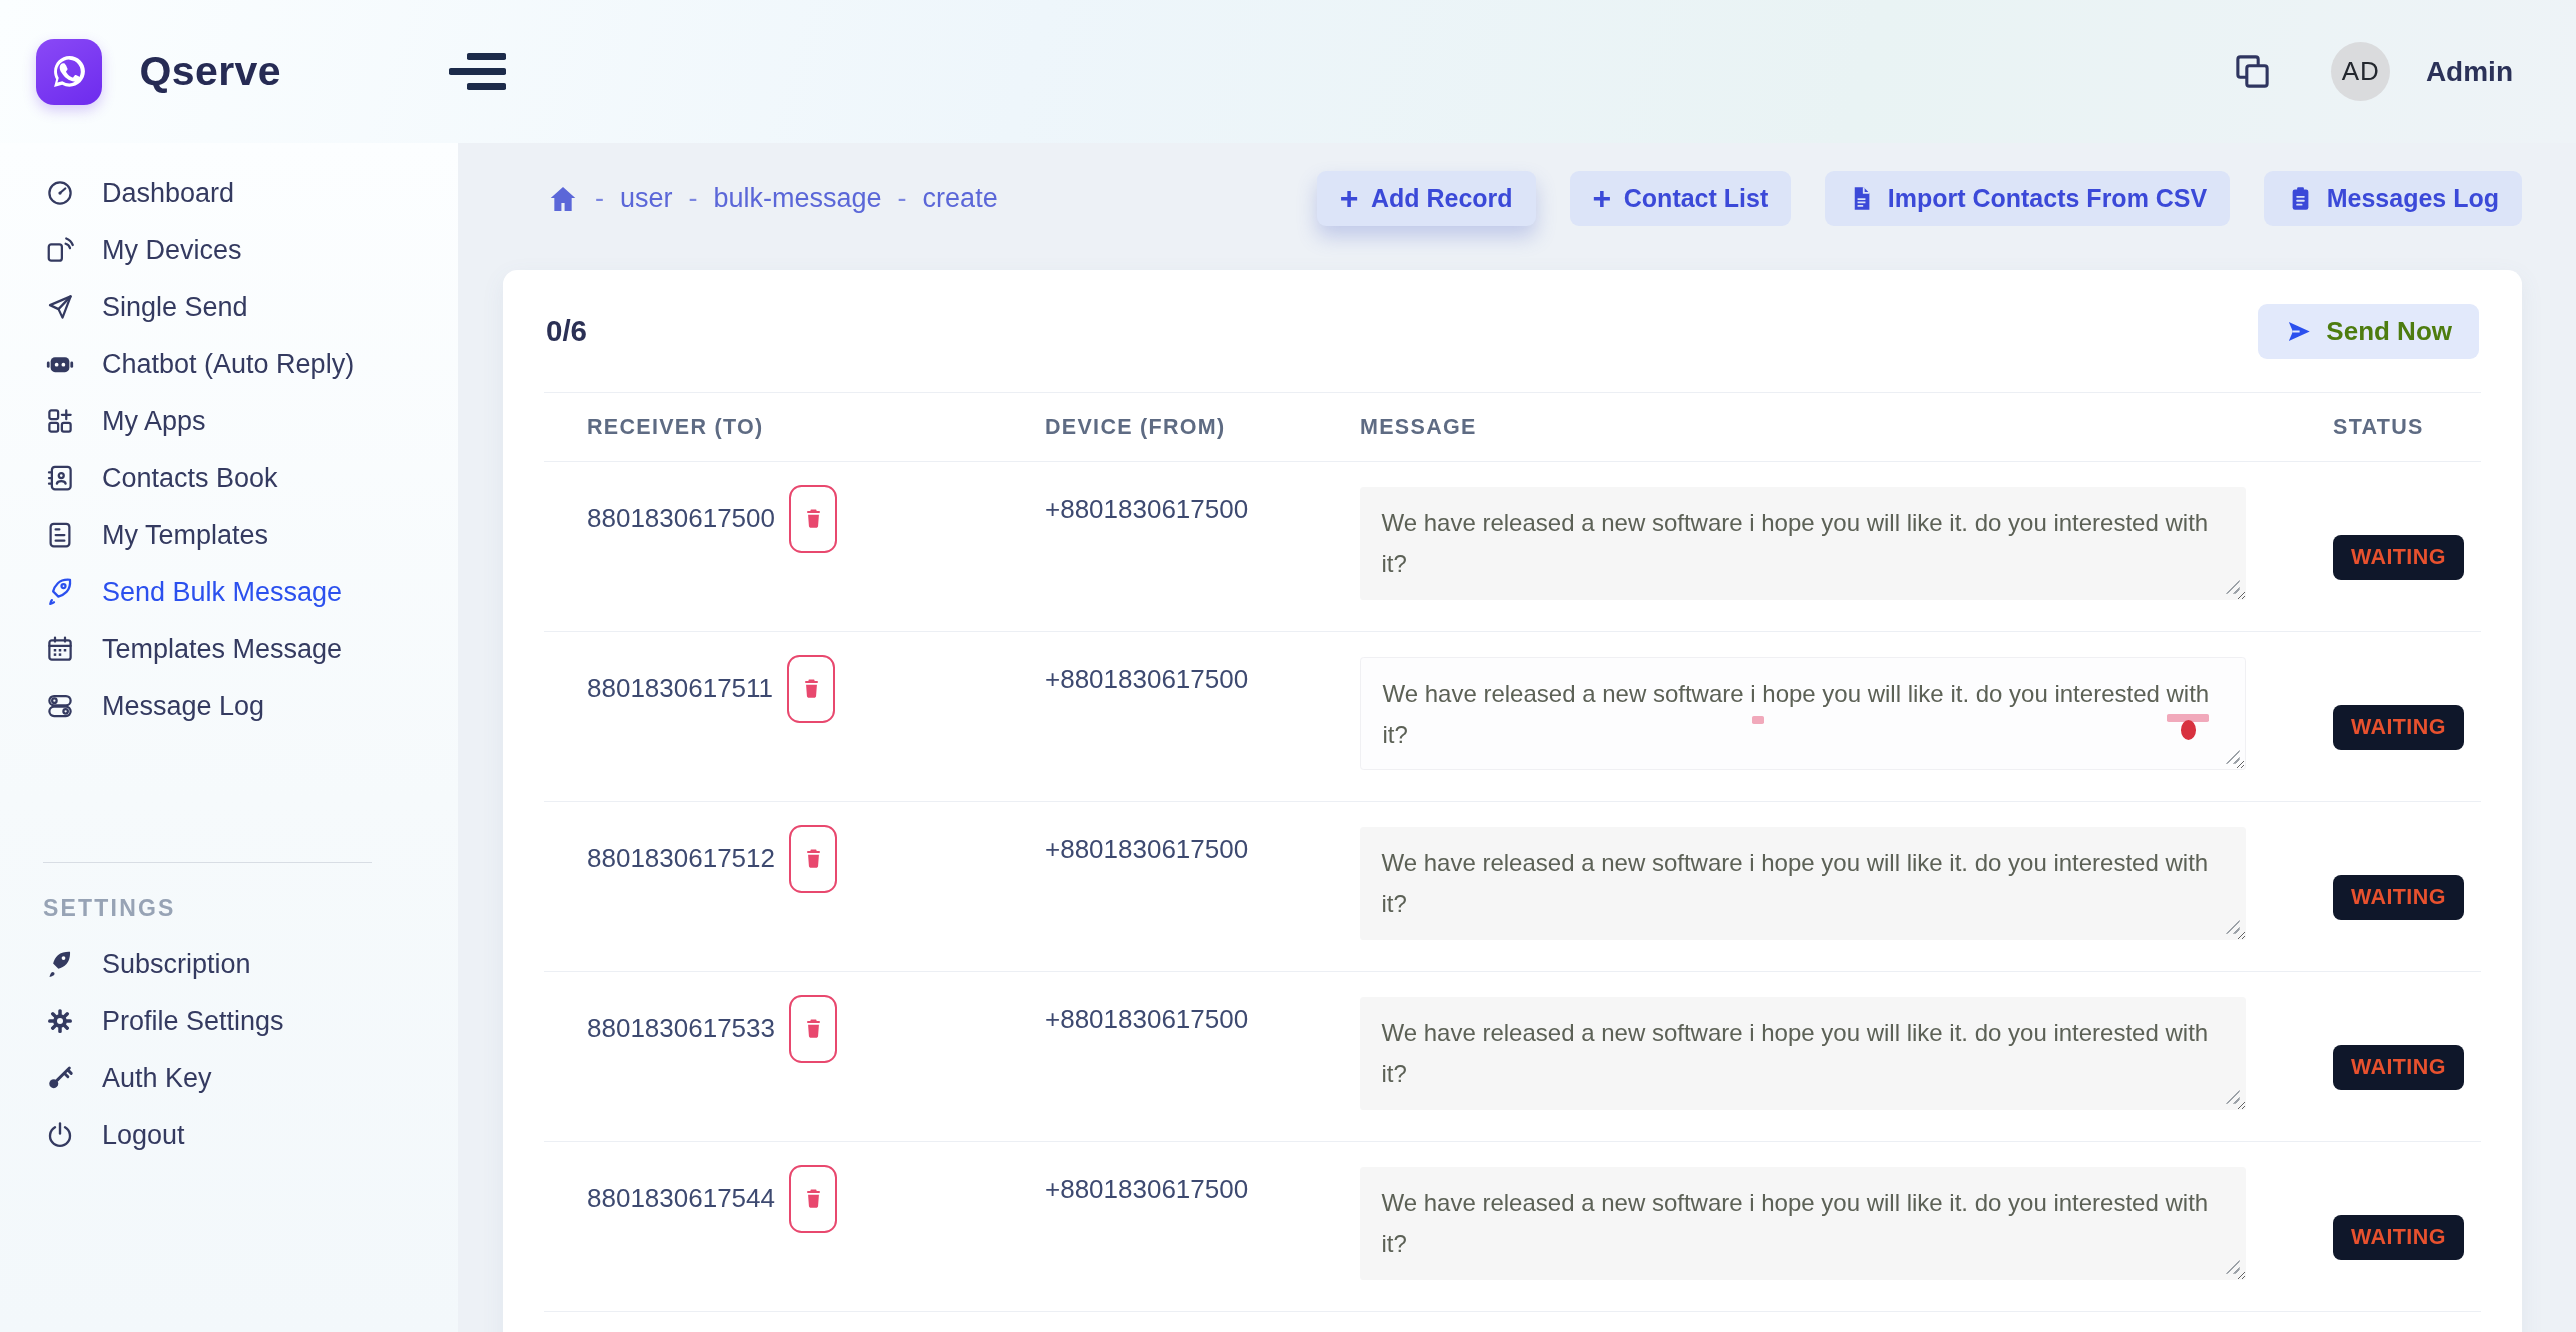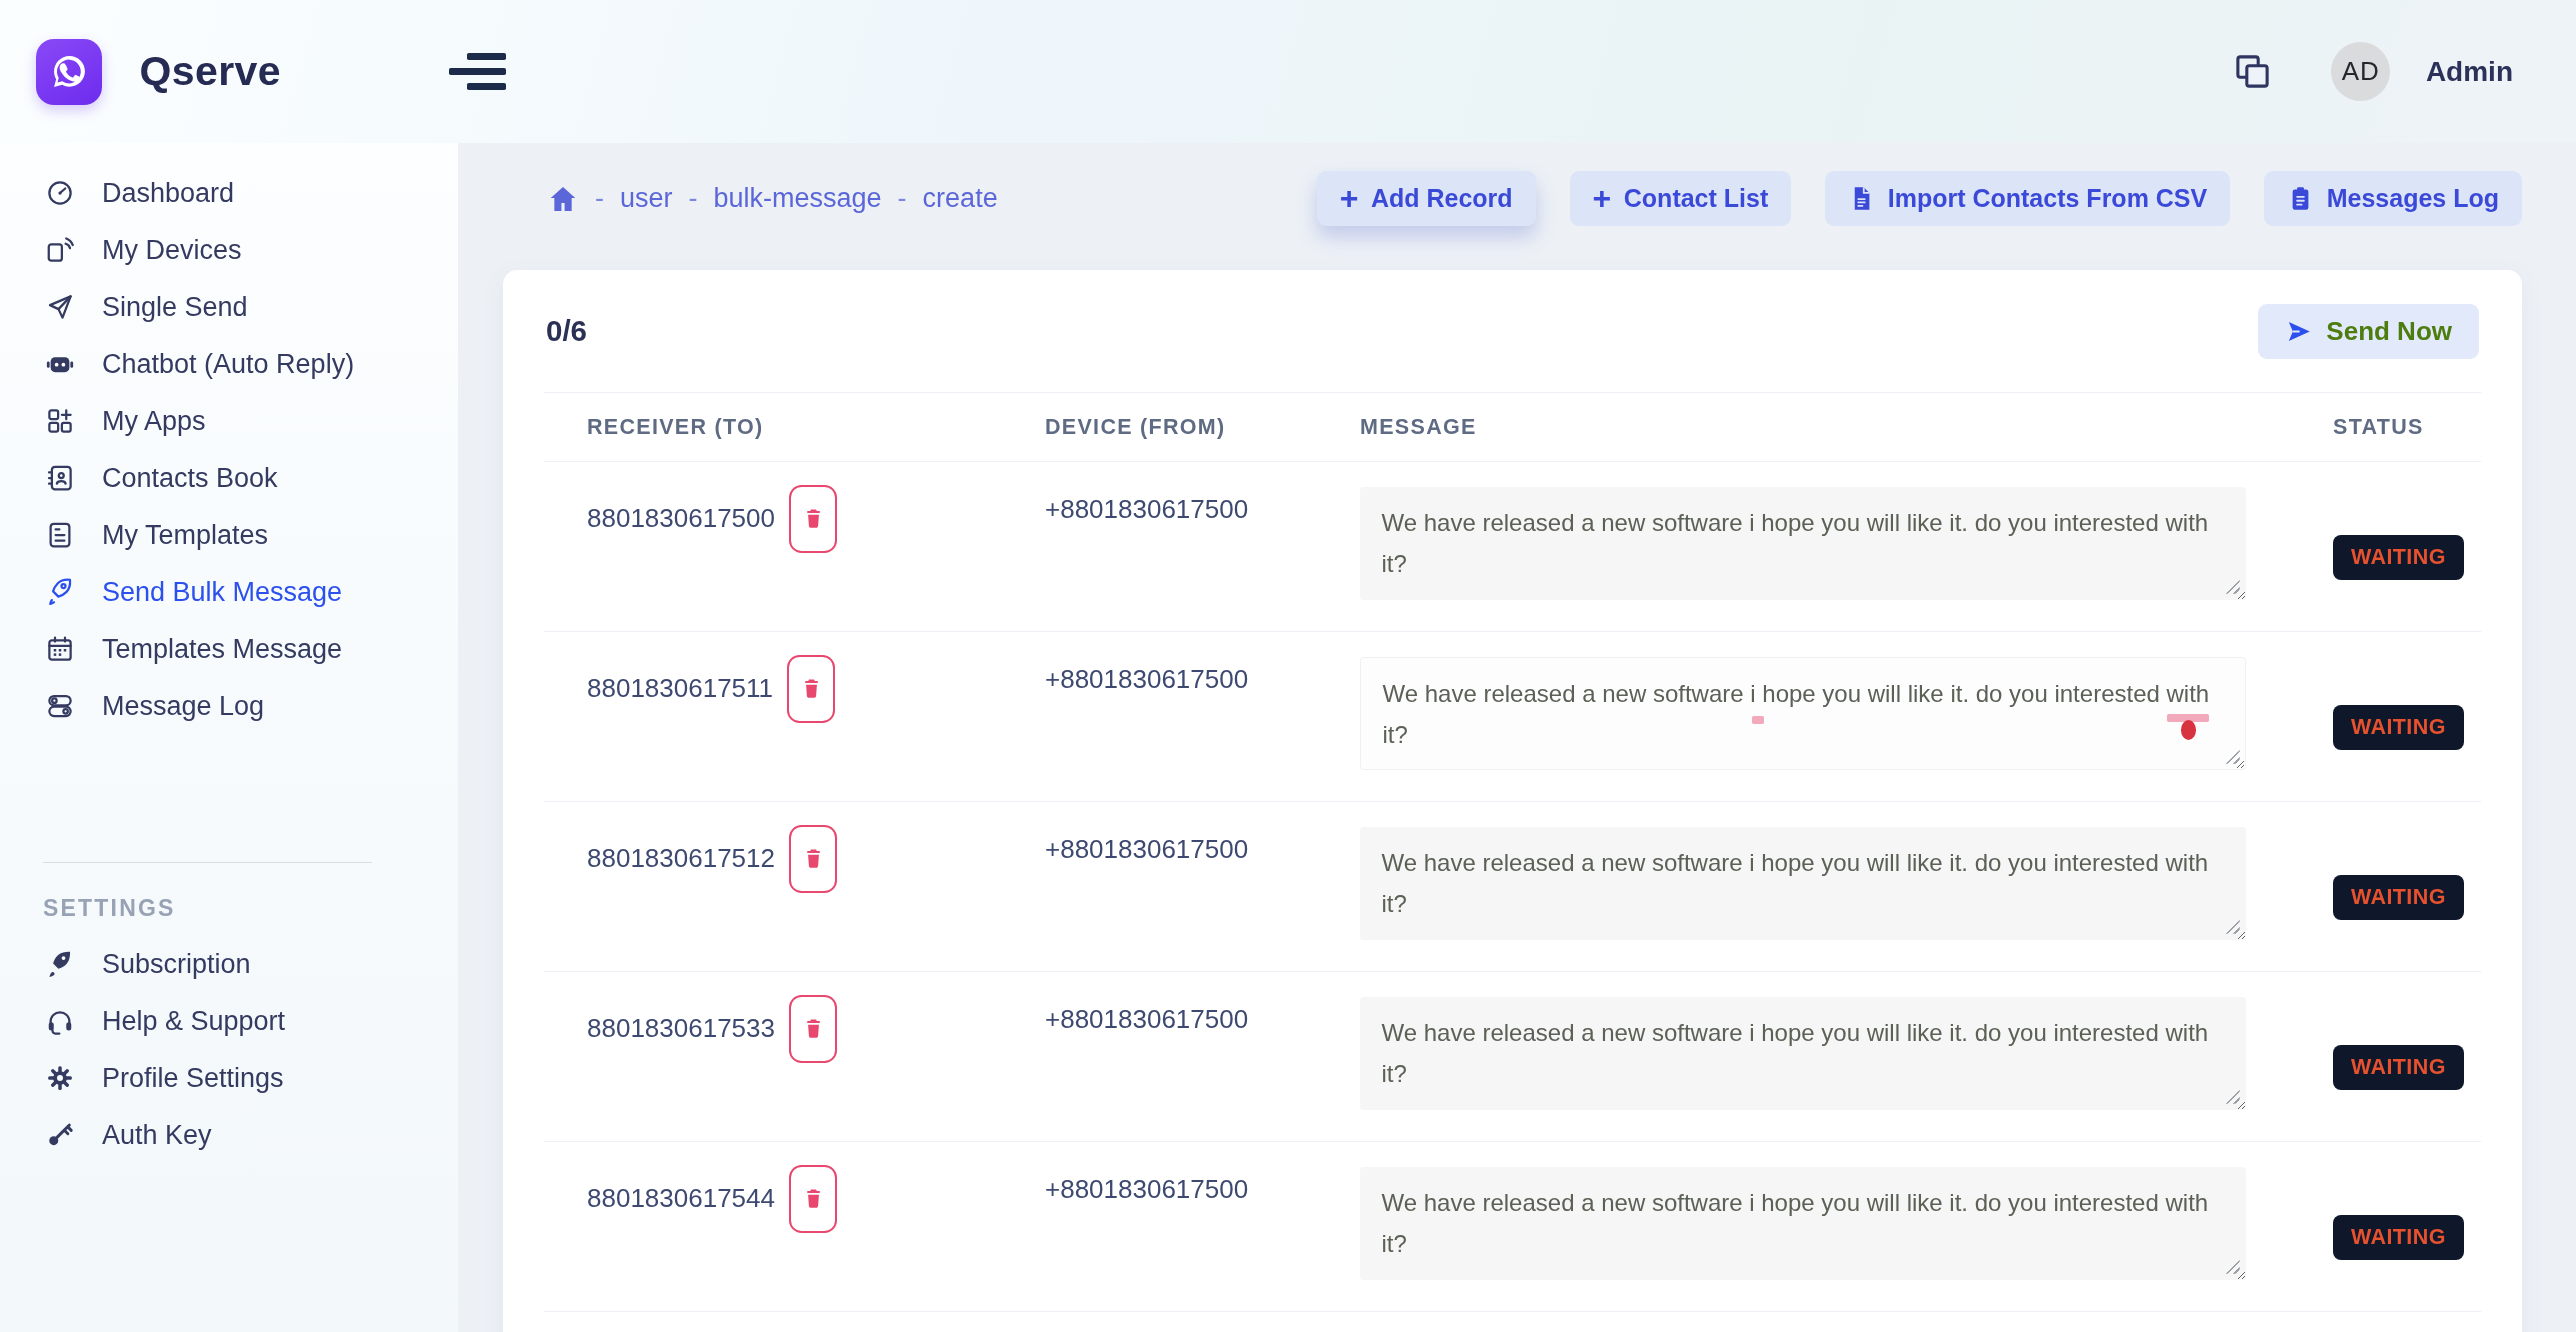--- a/index.html
+++ b/index.html
@@ -254,33 +254,20 @@
               <path d="M9.5 14.5l-3-3c.6-2.4 1.9-4.6 3.8-6.5C13 2.3 17.8 2 20 2.2c.2 2.2-.1 7-2.8 9.7-1.9 1.9-4.1 3.2-6.5 3.8z"></path>
           <path d="M5.2 18.8c-1 1-1.6 3.6-1.6 3.6s2.6-.6 3.6-1.6c.55-.55.55-1.45 0-2-.55-.55-1.45-.55-2 0z"></path>
             </g>
           <circle cx="14.8" cy="7.2" r="1.5" fill="#fff"></circle>
           </svg>
       </span>
       <span>Subscription</span>
     </div>
     <div class="sitem">
       <span class="sicon">
-        <svg width="30" height="30" viewBox="0 0 24 24" fill="none" stroke="currentColor" stroke-width="1.8" stroke-linecap="round">
-          <path d="M4.5 14v-1.5a7.5 7.5 0 0 1 15 0V14"></path>
-          <g fill="currentColor" stroke="none">
-              <rect x="3" y="13" width="4" height="6.5" rx="2"></rect>
-              <rect x="17" y="13" width="4" height="6.5" rx="2"></rect>
-            </g>
-          <path d="M6 19.5v.3a2.2 2.2 0 0 0 2.2 2.2h3.3"></path>
-          </svg>
-      </span>
-      <span>Help &amp; Support</span>
-    </div>
-    <div class="sitem">
-      <span class="sicon">
         <svg width="30" height="30" viewBox="0 0 24 24">
           <g fill="currentColor">
               <rect x="10.6" y="2.5" width="2.8" height="19" rx="1.2"></rect>
           <rect x="10.6" y="2.5" width="2.8" height="19" rx="1.2" transform="rotate(45 12 12)"></rect>
           <rect x="10.6" y="2.5" width="2.8" height="19" rx="1.2" transform="rotate(90 12 12)"></rect>
           <rect x="10.6" y="2.5" width="2.8" height="19" rx="1.2" transform="rotate(135 12 12)"></rect>
           <circle cx="12" cy="12" r="5.5"></circle>
             </g>
           <circle cx="12" cy="12" r="2.4" fill="#f8fbfd"></circle>
           </svg>
@@ -288,20 +275,29 @@
       <span>Profile Settings</span>
     </div>
     <div class="sitem">
       <span class="sicon">
         <svg width="30" height="30" viewBox="0 0 24 24" fill="none" stroke="currentColor" stroke-width="2.3" stroke-linecap="round">
           <circle cx="7" cy="16.5" r="3.6" fill="currentColor" stroke="none"></circle>
           <path d="M9.8 13.7L19.5 4M15.5 8.2l2.8 2.8M18.2 5.5l2.8 2.8"></path>
           </svg>
       </span>
       <span>Auth Key</span>
+    </div>
+    <div class="sitem">
+      <span class="sicon">
+        <svg width="30" height="30" viewBox="0 0 24 24" fill="none" stroke="currentColor" stroke-width="1.9" stroke-linecap="round">
+          <path d="M8 5.8a8 8 0 1 0 8 0"></path>
+            <path d="M12 2.8v8"></path>
+          </svg>
+      </span>
+      <span>Logout</span>
     </div>
   </div>
 </nav>
 
 <main class="content">
 
   <div class="page-head">
     <div class="breadcrumb">
       <a>
         <span>

